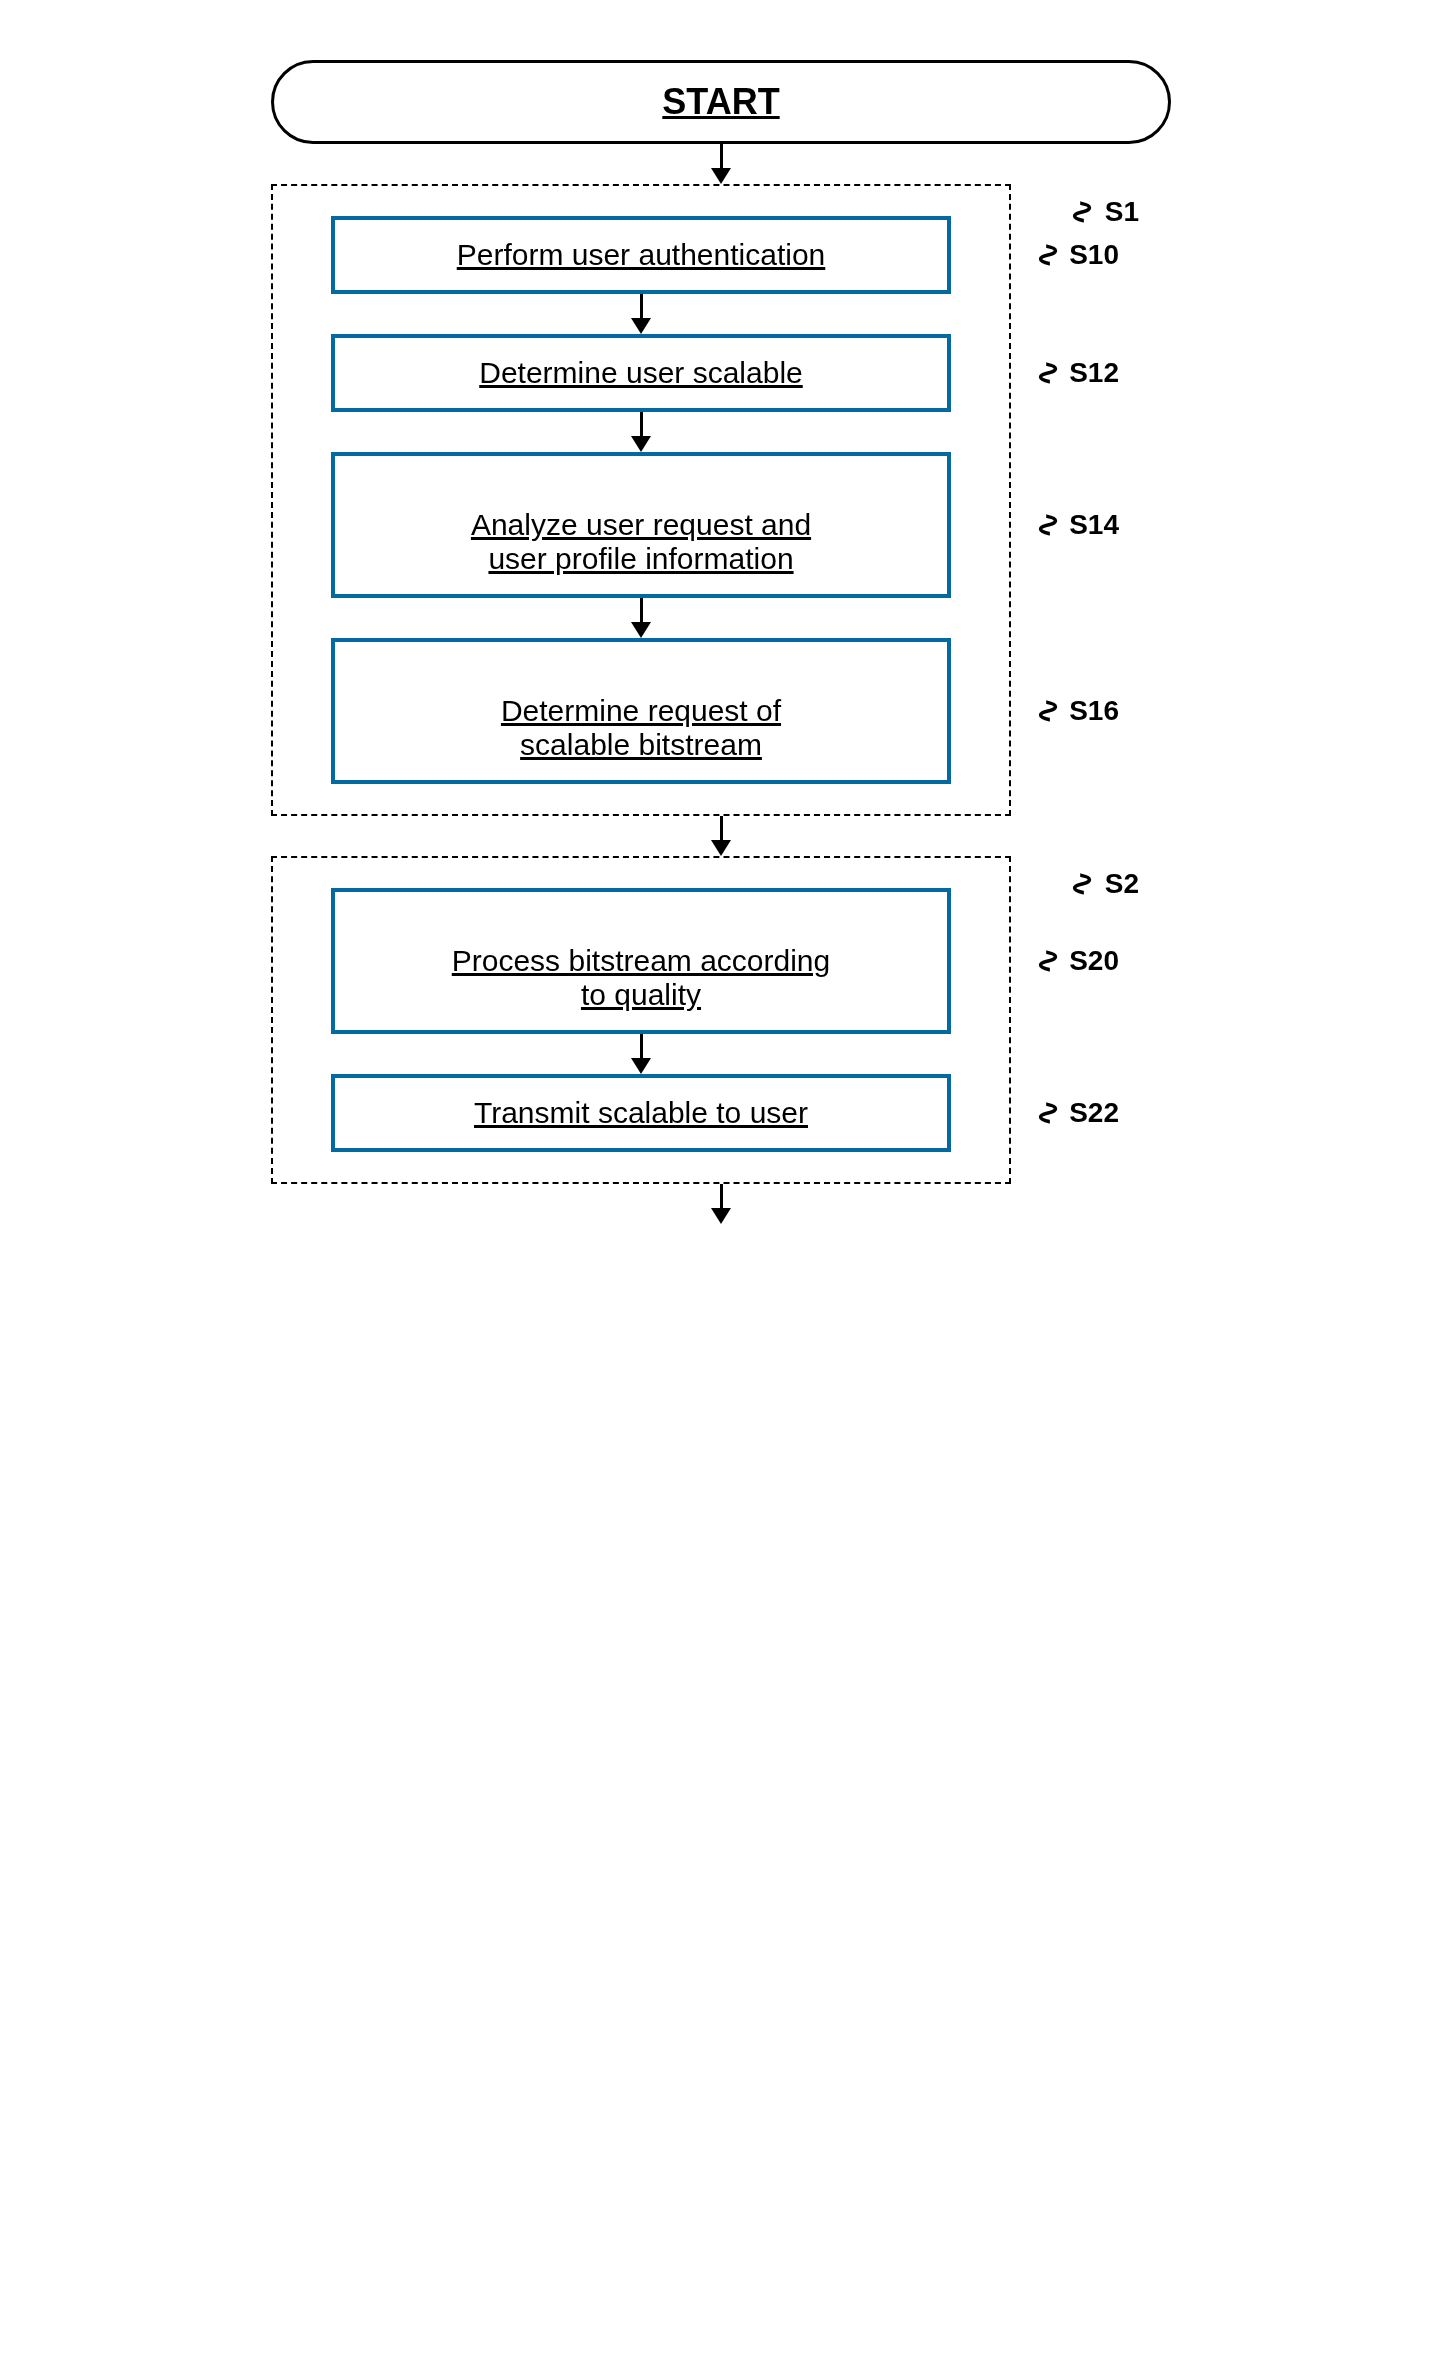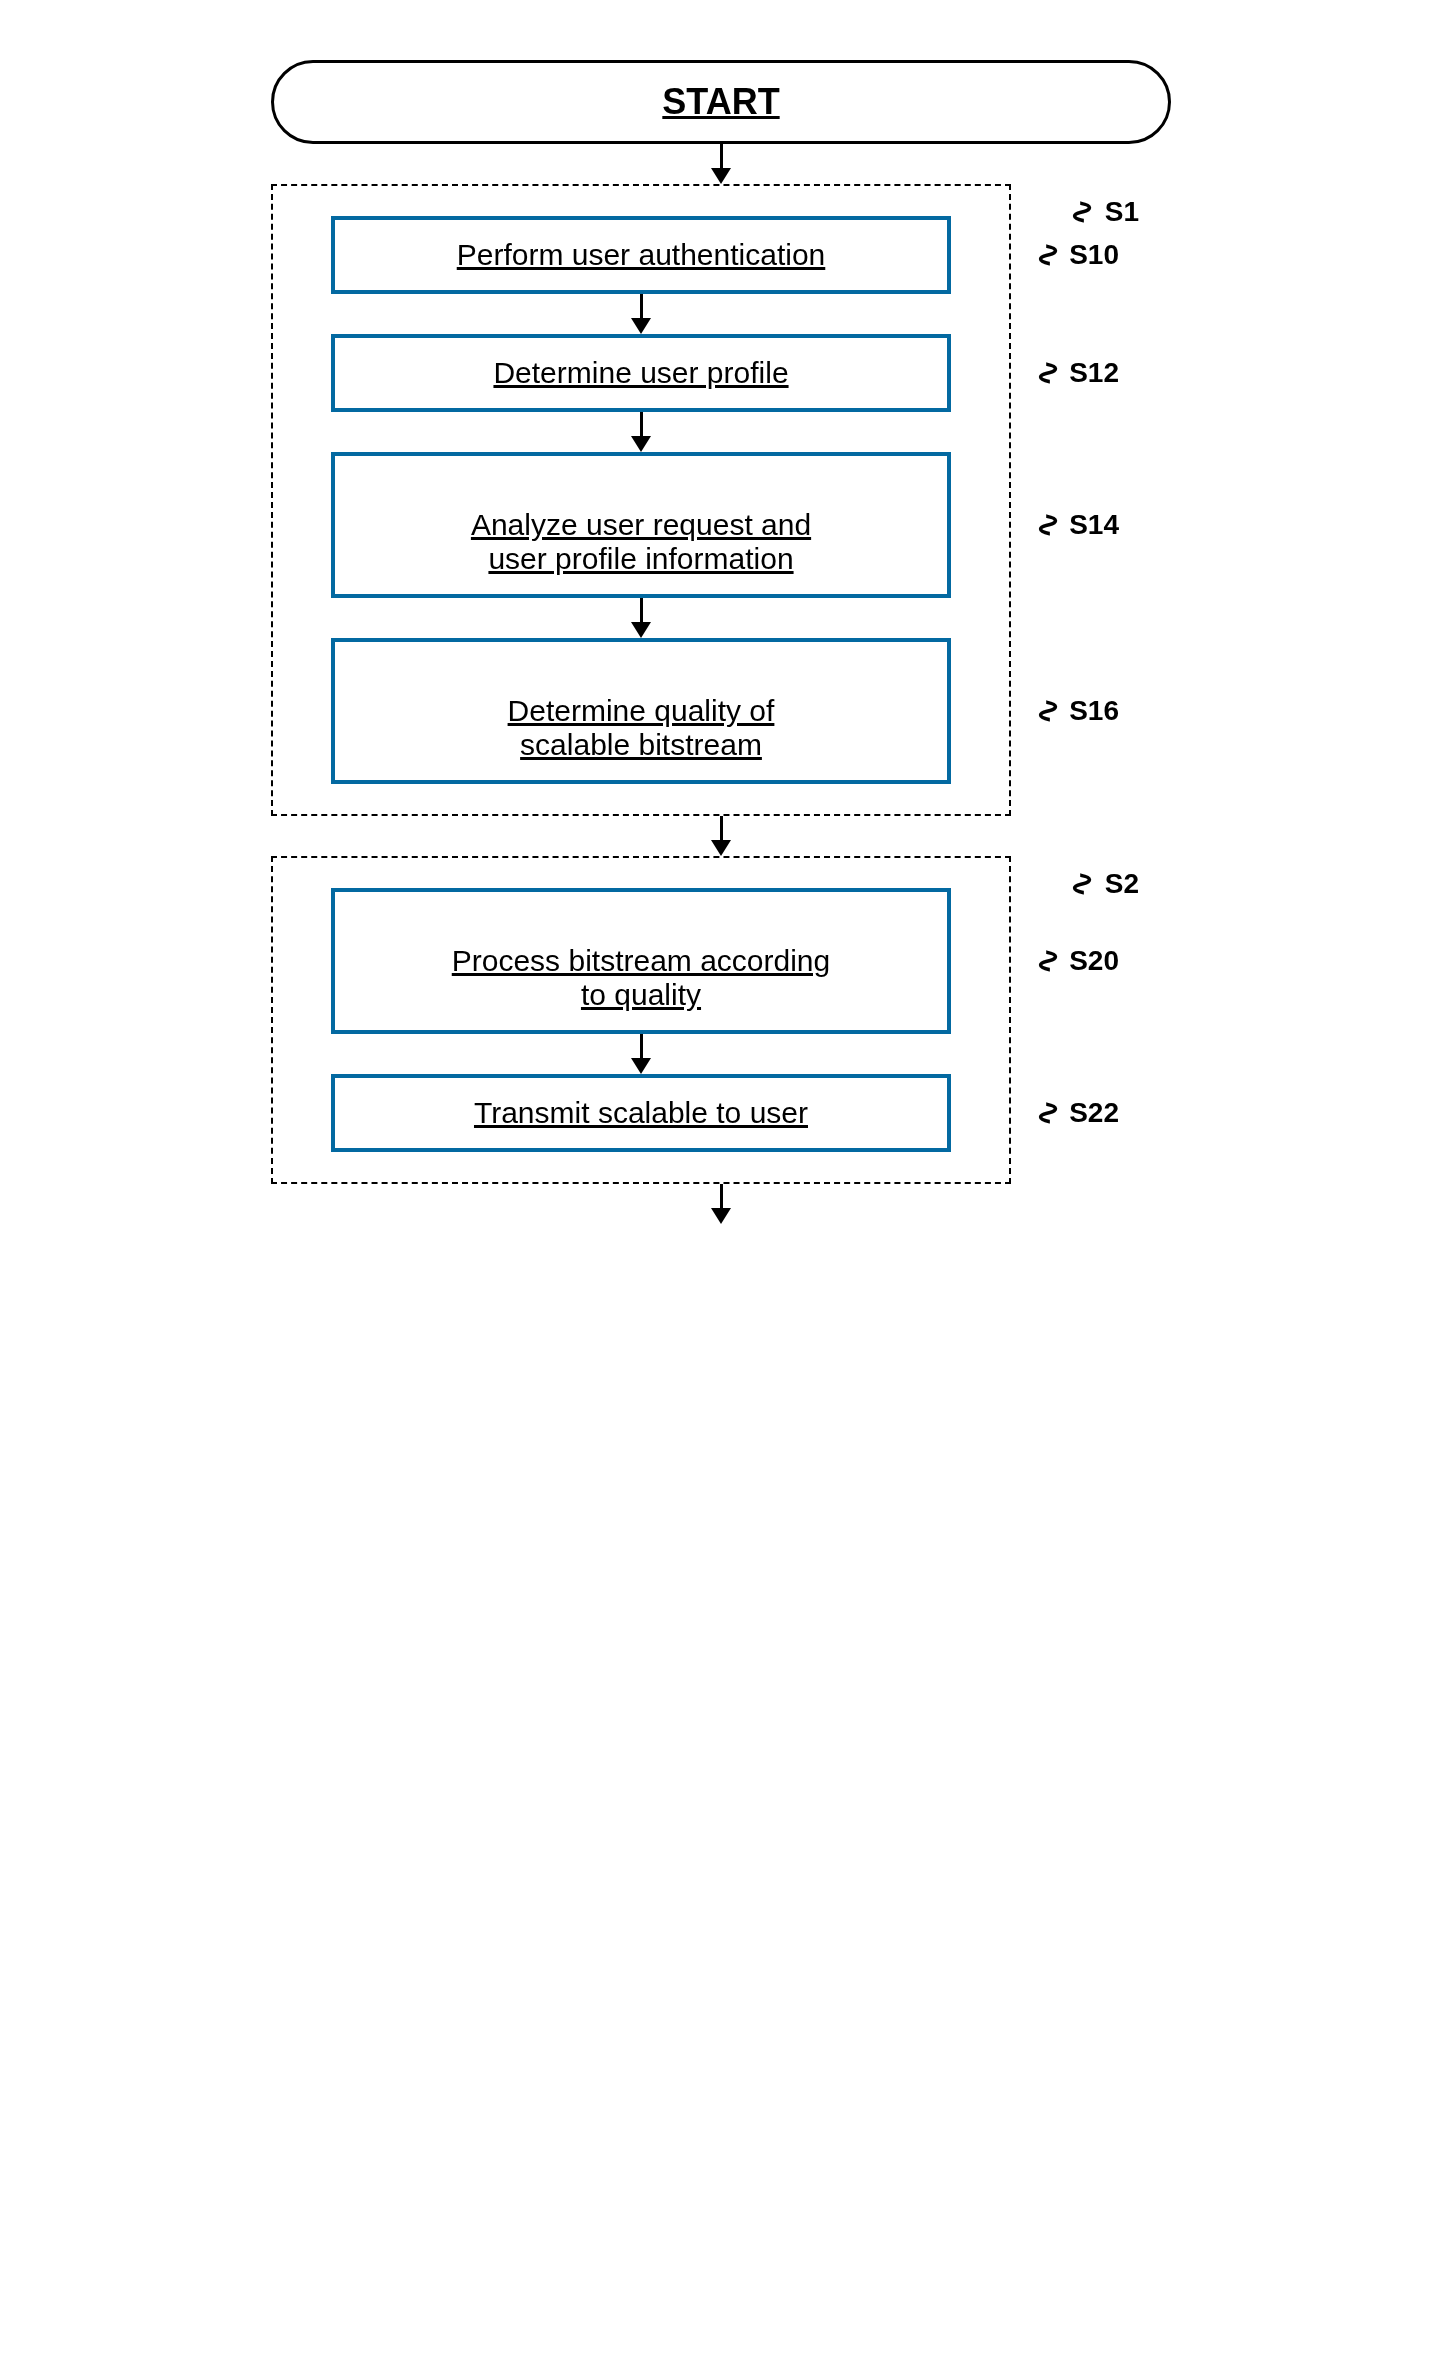--- a/index.html
+++ b/index.html
@@ -144,21 +144,21 @@
       </div>
     </div>
 
     <div class="arrow-spacer">
       <div class="arrow-line"></div>
       <div class="arrow-head"></div>
     </div>
 
     <div class="row-with-label">
       <div class="process-box">
-        <span>Determine user profile</span>
+        <span>Determine user scalable</span>
       </div>
       <div class="side-label">
         <span class="squiggle">∿</span>
         <span>S12</span>
       </div>
     </div>
 
     <div class="arrow-spacer">
       <div class="arrow-line"></div>
       <div class="arrow-head"></div>
@@ -175,21 +175,21 @@
       </div>
     </div>
 
     <div class="arrow-spacer">
       <div class="arrow-line"></div>
       <div class="arrow-head"></div>
     </div>
 
     <div class="row-with-label">
       <div class="process-box" style="white-space: pre-line;">
-        <span>Determine quality of
+        <span>Determine request of
 scalable bitstream</span>
       </div>
       <div class="side-label">
         <span class="squiggle">∿</span>
         <span>S16</span>
       </div>
     </div>
 
   </div>
 

